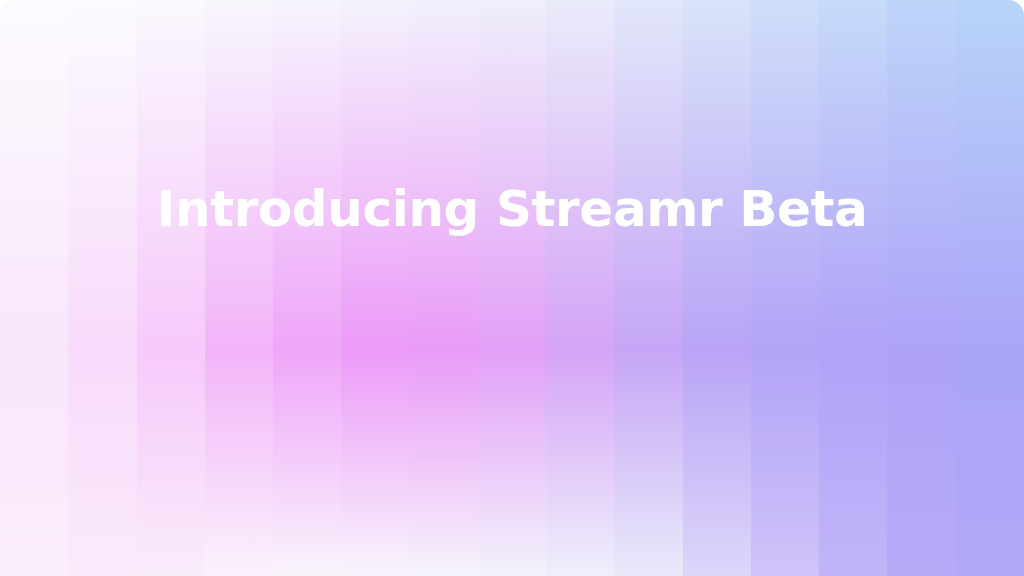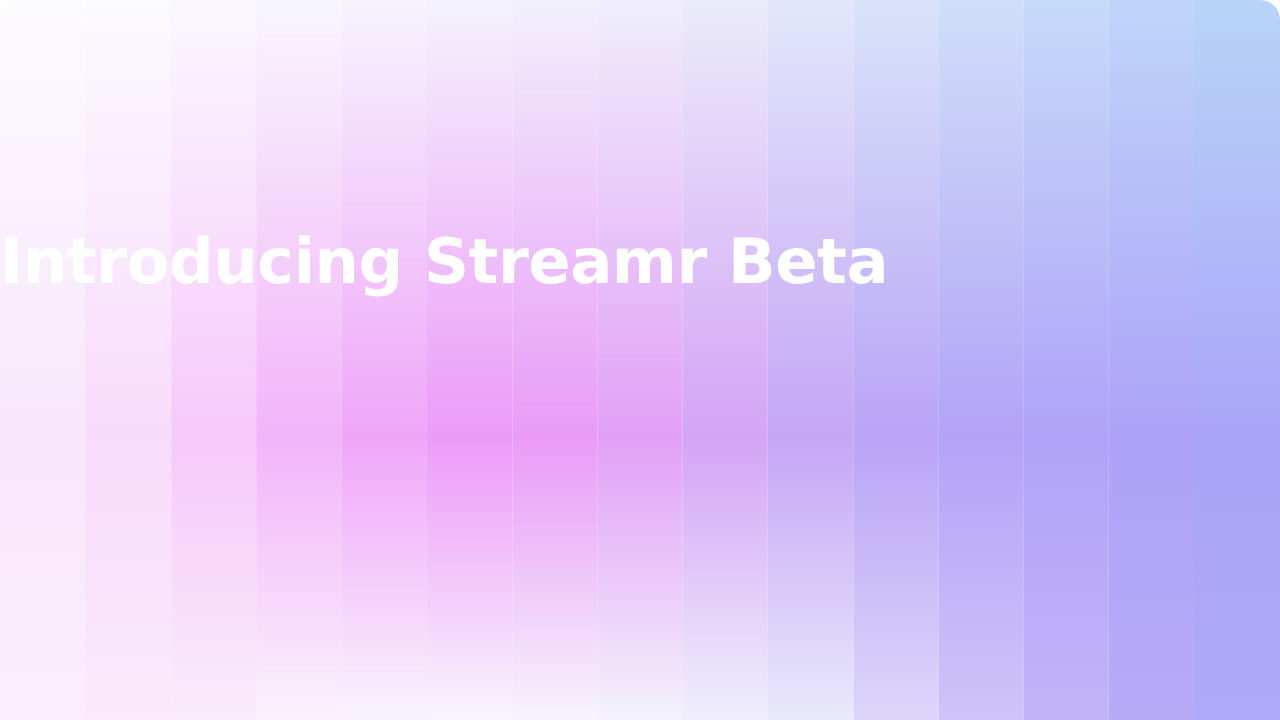--- a/index.html
+++ b/index.html
@@ -41,21 +41,21 @@
 
   
   .title-wrap {
     position: absolute;
     left: 0;
     right: 0;
     top: 0;
     height: 413px;
     display: flex;
     align-items: center;
-    justify-content: flex-start;
+    justify-content: center;
     pointer-events: none;
   }
   .title {
     margin: 0;
     font-size: 50px;
     font-weight: 700;
     letter-spacing: -0.4px;
     color: #ffffff;
     line-height: 1;
     white-space: nowrap;

